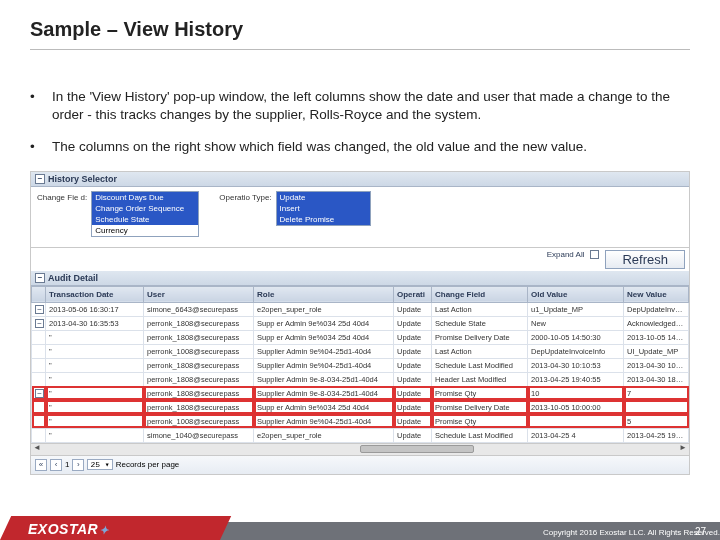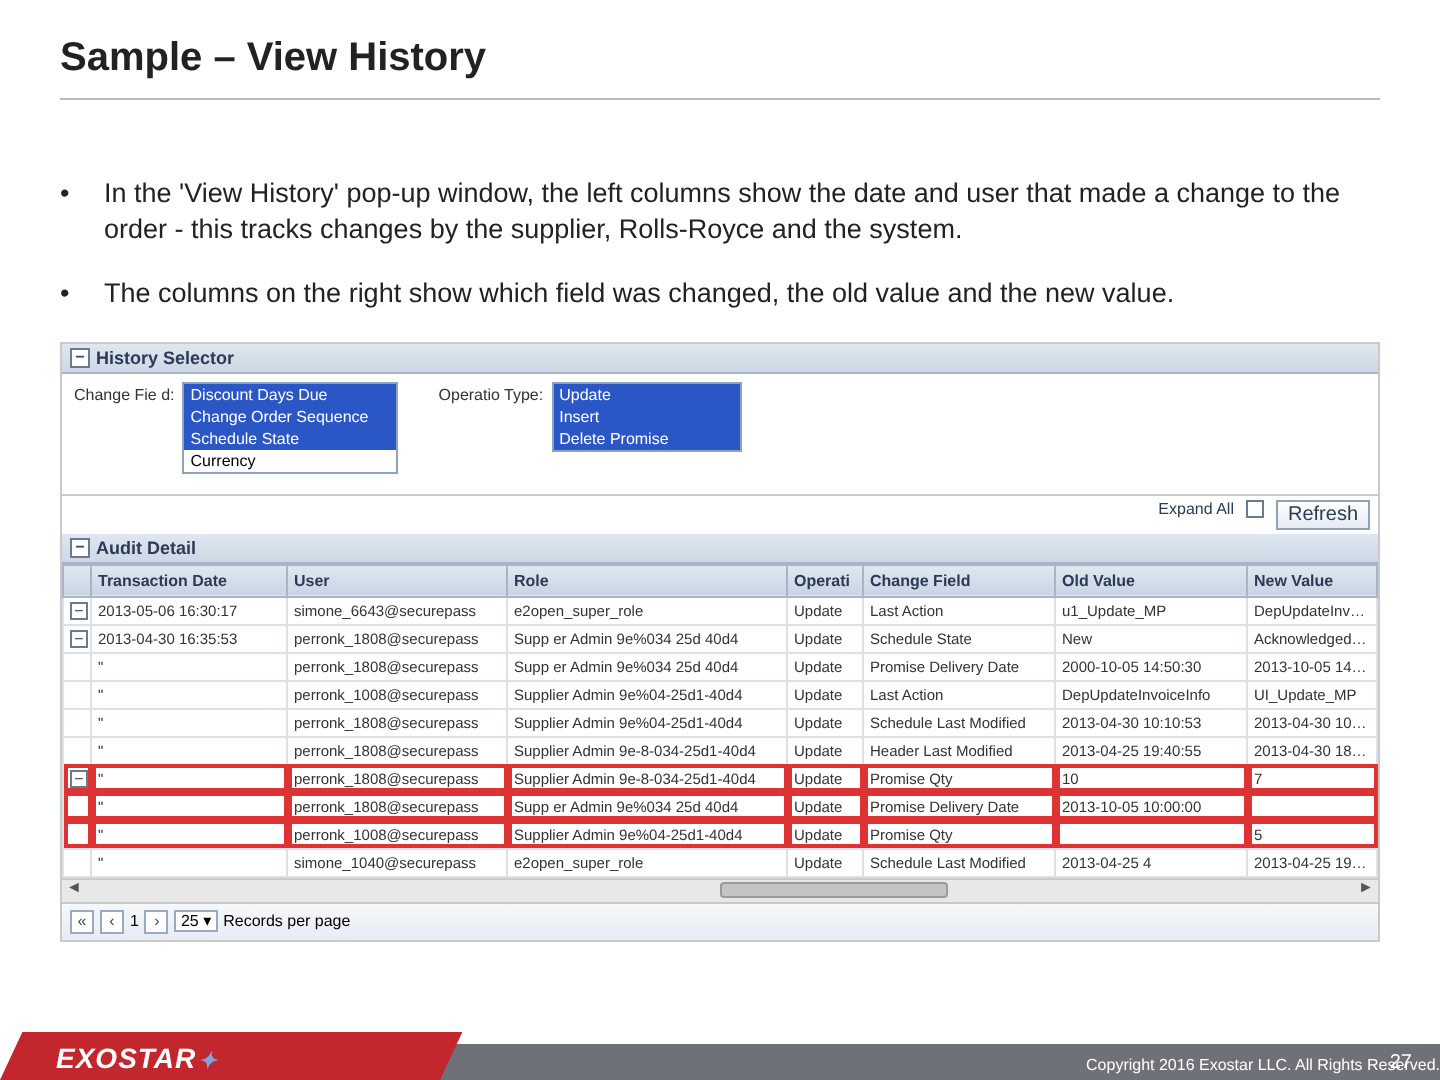--- a/index.html
+++ b/index.html
@@ -85,21 +85,21 @@
     padding:2px 4px;
     background:#fff;
     border-top:1px solid #c9c9c9;
   }
   .audit-toolbar .lbl { color:#2b3a56; font-size:8px;}
   .checkbox {
     width:9px;height:9px;border:1px solid #6a7a92;background:#fff;display:inline-block;
   }
   .refresh-btn {
     border:1px solid #8fa2bd; background:linear-gradient(#fff,#e6ebf2);
-    font-size:10px; padding:1px 5px; color:#2b3a56;
+    font-size:13px; padding:1px 16px; color:#2b3a56;
   }
   table.grid {
     width:100%; border-collapse:collapse; table-layout:fixed;
   }
   table.grid th {
     background:linear-gradient(#e1e8f1,#c9d4e3);
     color:#2b3a56;
     font-size:8px;
     font-weight:bold;
     padding:3px 3px;
@@ -122,21 +122,21 @@
   .hl-red td { outline:2px solid #d33; outline-offset:-2px; }
   .pager {
     display:flex; align-items:center; gap:3px; padding:3px 4px; font-size:8px;
     background:linear-gradient(#f6f8fb,#e7ecf3); border-top:1px solid #c9c9c9;
   }
   .pager .pg-btn {
     width:12px;height:12px;border:1px solid #9aaac2;background:#fff;
     font-size:8px;line-height:10px;text-align:center;color:#3a4a66;
   }
   .pager .pg-size {
-    border:1px solid #9aaac2; padding:0 2px; background:#fff;
+    border:1px solid #9aaac2; padding:0 2px; background:#fff;font-family:Liberation Mono, monospace;
   }
   .hscroll {
     height:12px; background:#e8e8e8; border-top:1px solid #c9c9c9;
     display:flex; align-items:center;
   }
   .hscroll .track { flex:1; height:10px; position:relative; }
   .hscroll .thumb { position:absolute; left:50%; width:18%; top:1px; height:8px; background:#c4c4c4; border:1px solid #9a9a9a; border-radius:2px;}
   .hscroll .arrow { width:12px;height:12px;text-align:center;font-size:8px;color:#555;}
   
   .footer {

